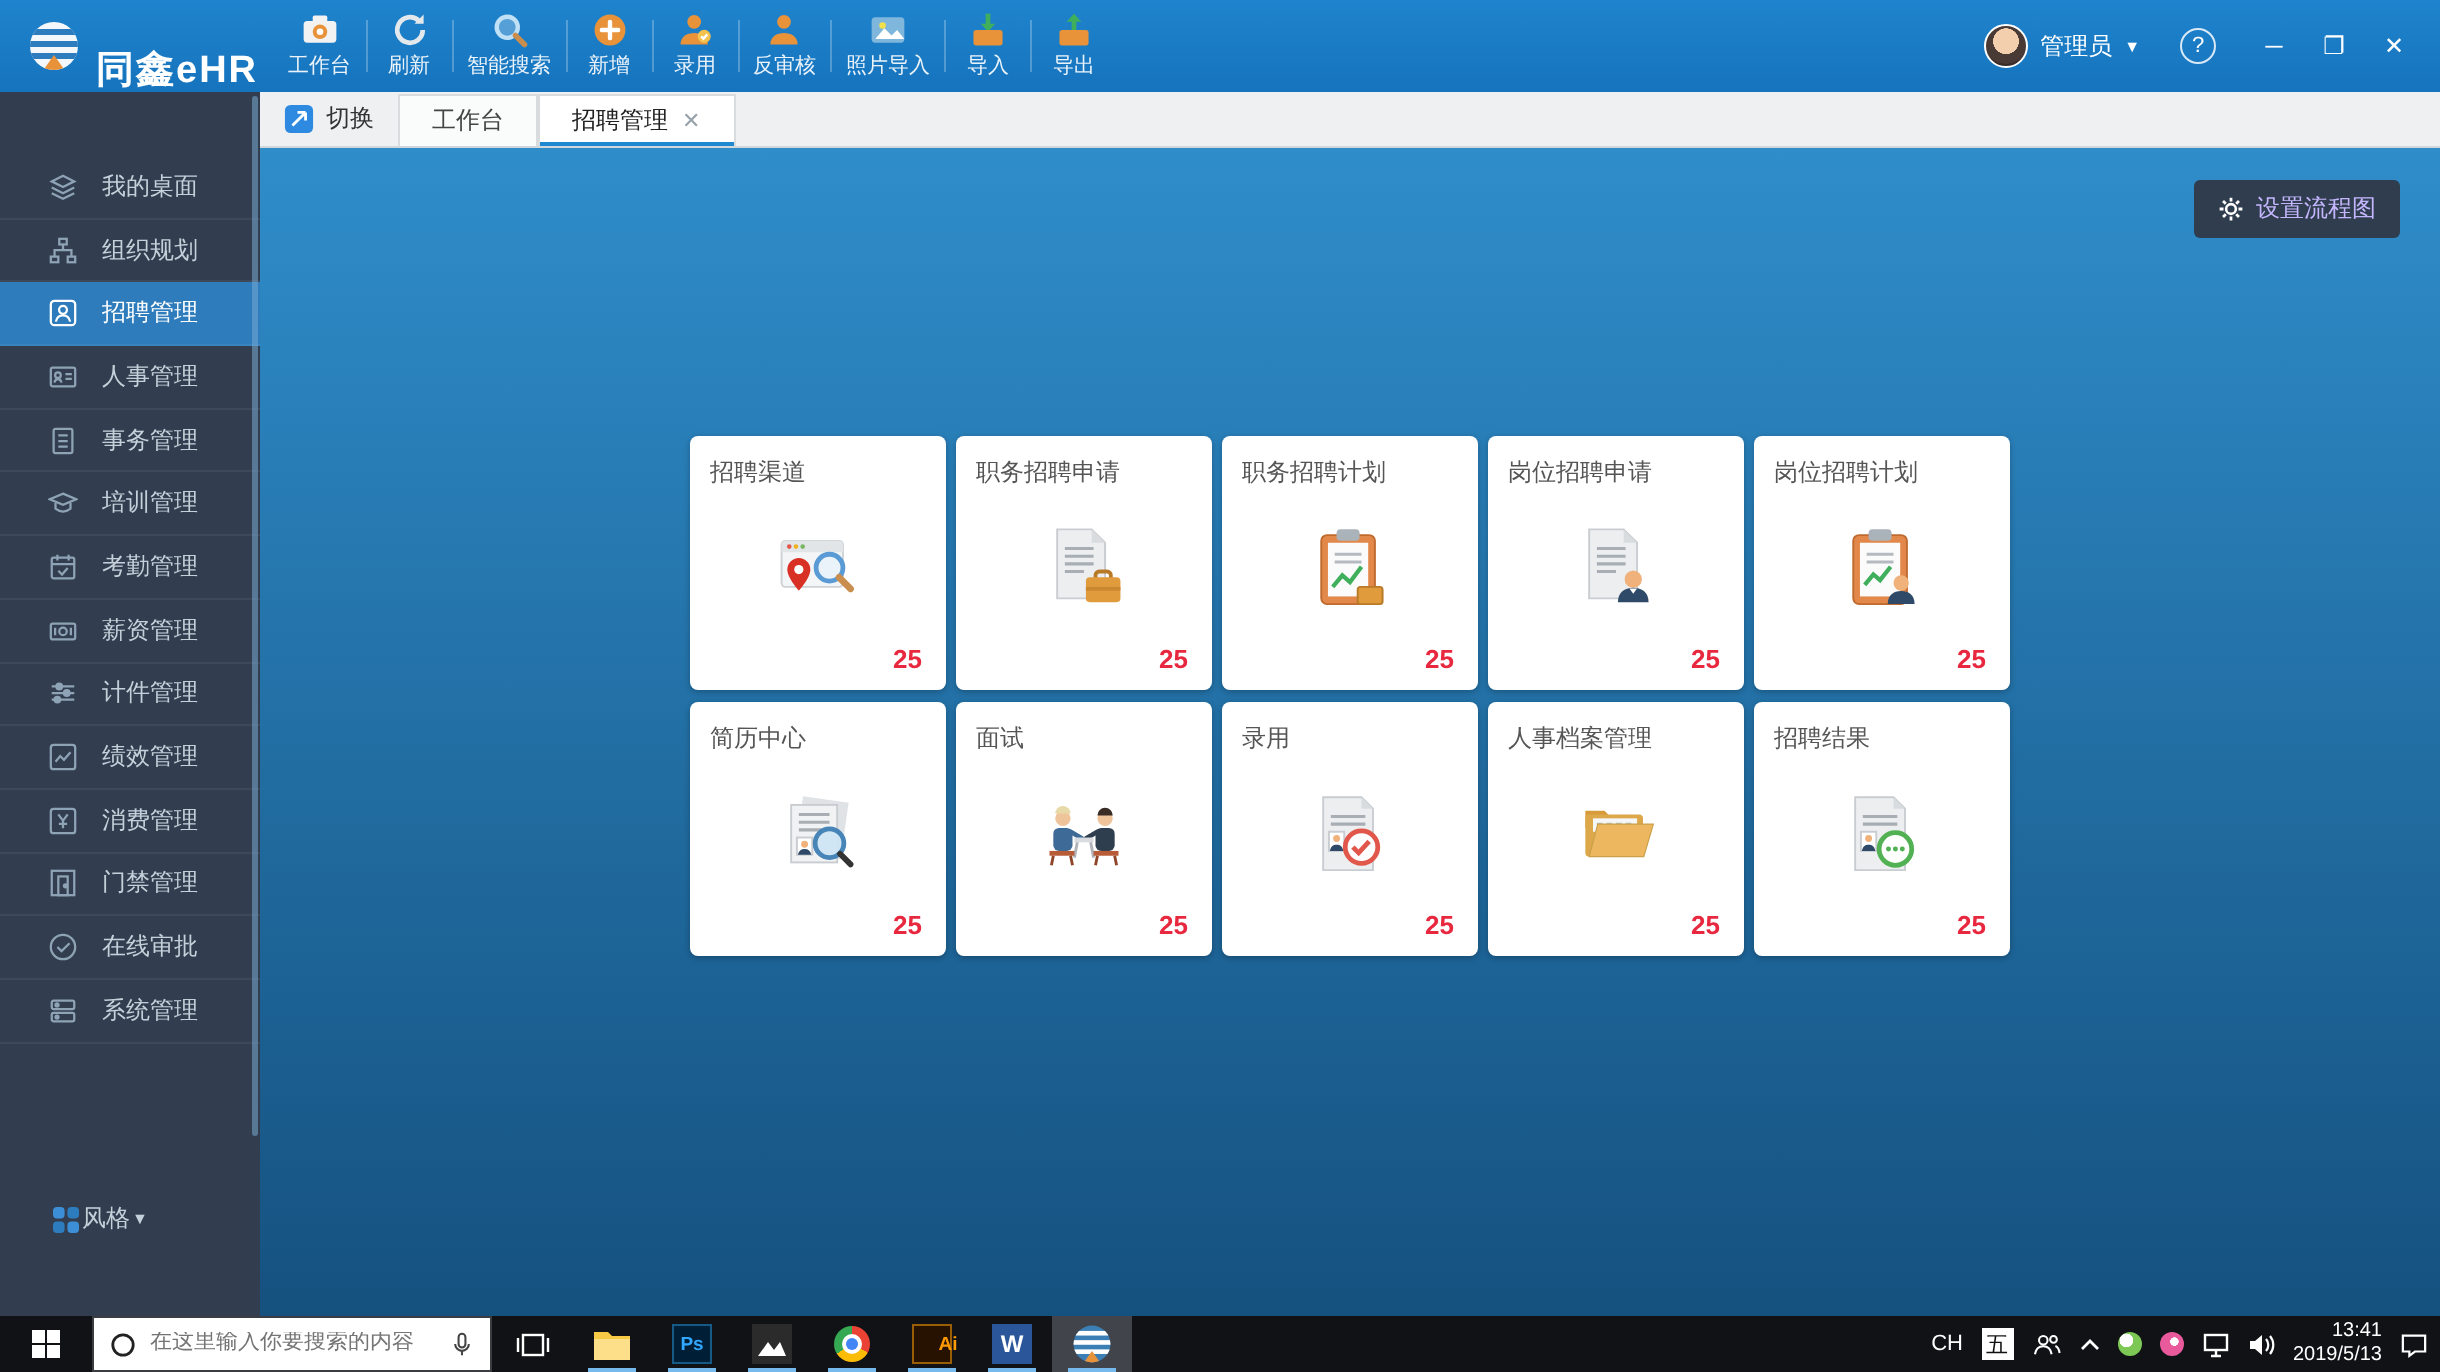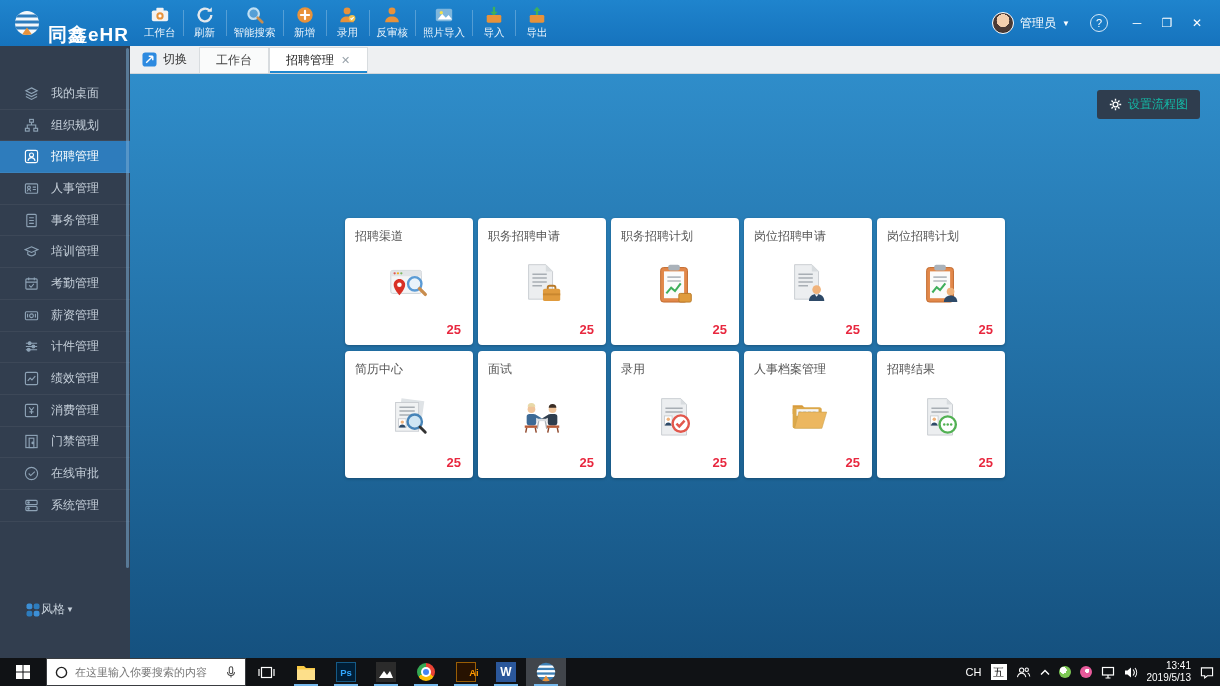--- a/index.html
+++ b/index.html
@@ -49,38 +49,38 @@
     color:#333; cursor:pointer; }
   .tab { display:flex; align-items:center; gap:6px; padding:0 16px; font-size:12px; color:#444;
     background:#fafbfb; border:1px solid #d8dcdf; border-bottom:none; margin-top:1px; cursor:pointer; }
   .tab.active { background:#fff; box-shadow:inset 0 -2px 0 #1e88d0; color:#222; }
   .tab-close { color:#98a2aa; font-size:11px; cursor:pointer; padding:0 1px; }
 
   
   .content { position:absolute; top:74px; left:130px; width:1090px; height:584px;
     background:linear-gradient(#2f8dca,#15517f); }
   .flow-btn { position:absolute; top:16px; right:20px; display:flex; align-items:center; gap:6px;
-    background:#2f3d4e; color:#14b8a6; border:none; border-radius:3px; padding:6px 12px;
+    background:#2f3d4e; color:#c4b5fd; border:none; border-radius:3px; padding:6px 12px;
     font-size:12px; cursor:pointer; font-family:inherit; }
   .card-grid { position:absolute; top:144px; left:215px; width:660px;
     display:grid; grid-template-columns:repeat(5,128px); grid-auto-rows:127px; gap:6px 5px; }
   .card { background:#fff; border-radius:4px; box-shadow:0 1px 3px rgba(0,0,0,.25);
     position:relative; padding:10px; cursor:pointer; }
   .card-title { font-size:12px; color:#555; }
   .card-icon { position:absolute; top:50%; left:50%; transform:translate(-50%,-46%); }
   .card-count { position:absolute; right:12px; bottom:8px; color:#e8283f; font-size:13px; font-weight:bold; }
 
   
   .taskbar { position:absolute; bottom:0; left:0; width:1220px; height:28px; background:#101215;
     display:flex; align-items:stretch; color:#fff; }
   .start-btn { width:46px; display:flex; align-items:center; justify-content:center; cursor:pointer; }
   .tb-search { width:200px; background:#fff; display:flex; align-items:center; gap:7px;
     padding:0 8px; border:1px solid #3a3d41; }
   .tb-search input { flex:1; border:none; outline:none; font-size:11px; color:#333;
-    font-family:Liberation Sans, sans-serif; background:transparent; min-width:0; }
+    font-family:Liberation Mono, monospace; background:transparent; min-width:0; }
   .tb-apps { display:flex; align-items:stretch; }
   .tb-app { width:40px; display:flex; align-items:center; justify-content:center;
     position:relative; cursor:pointer; }
   .tb-app.open::after { content:""; position:absolute; bottom:0; left:8px; right:8px; height:2px;
     background:#76b9ed; }
   .tb-app.active-app { background:#41454b; }
   .badge-sq { width:20px; height:20px; display:flex; align-items:center; justify-content:center;
     font-size:9.5px; font-weight:bold; }
   .ps-sq { background:#001e36; color:#31a8ff; border:1px solid #155a86; }
   .ai-sq { background:#271201; color:#ff9a00; border:1px solid #9a5e05;padding-left:16px; }

